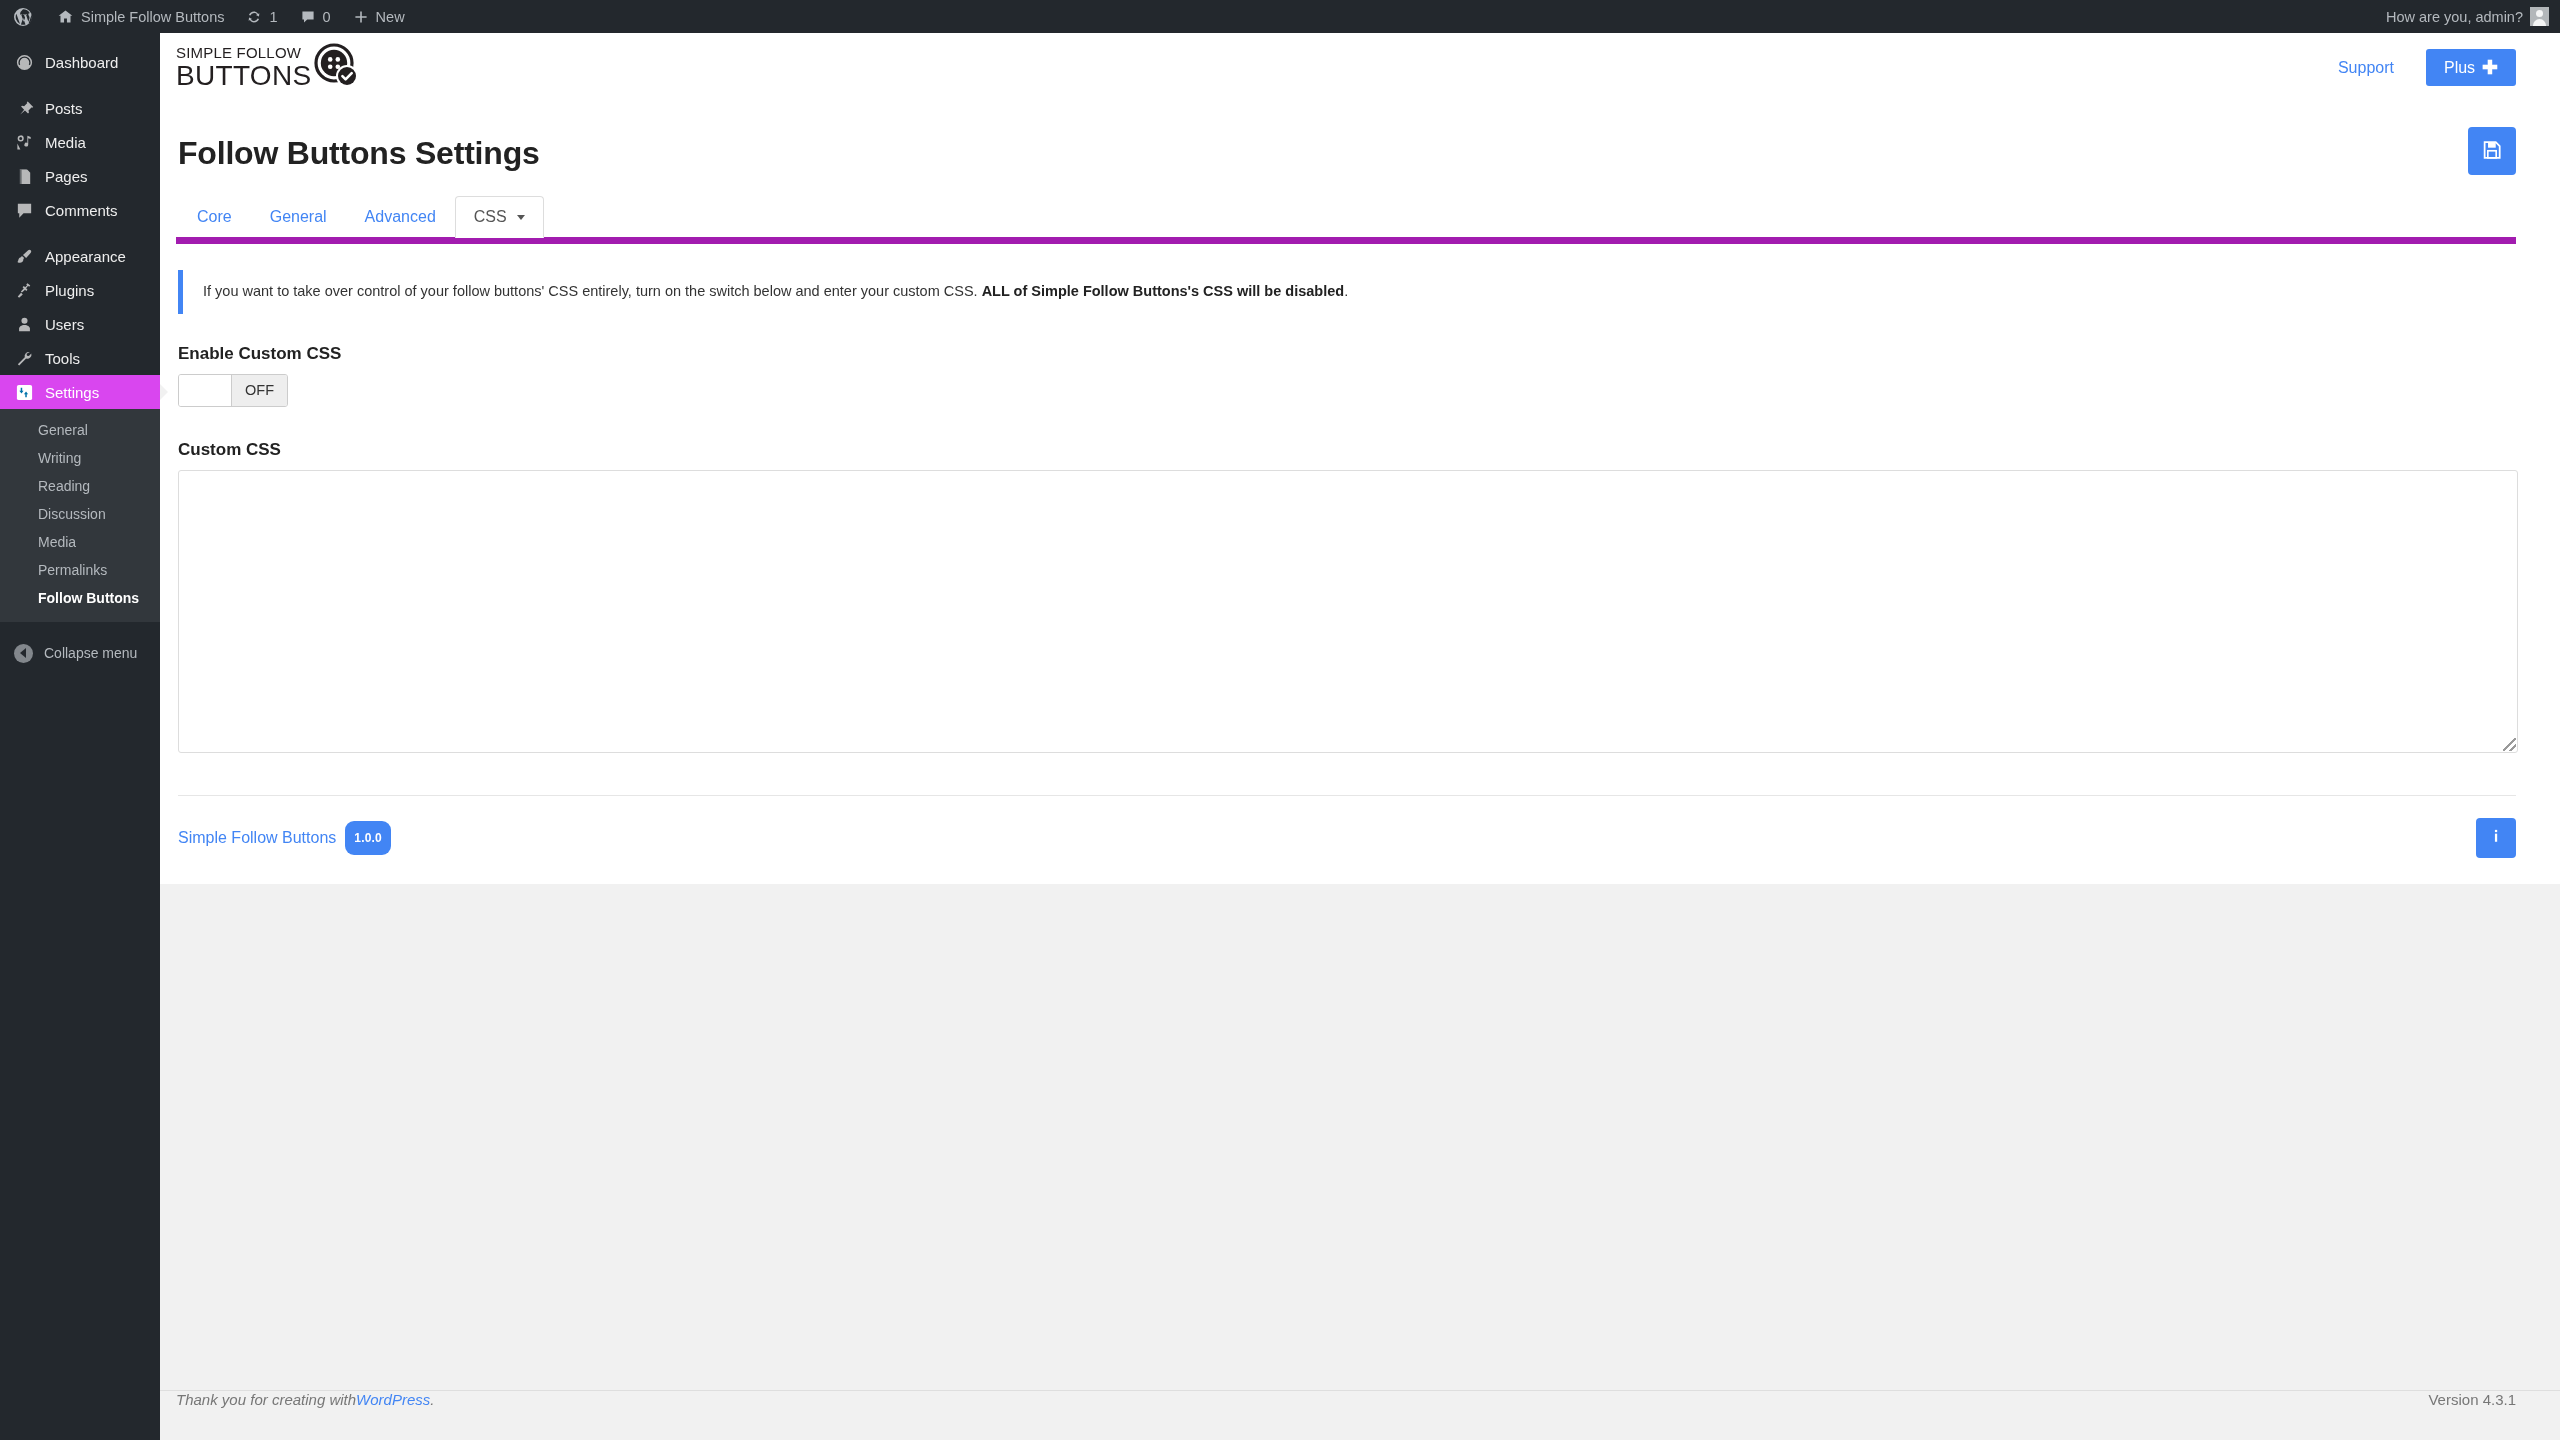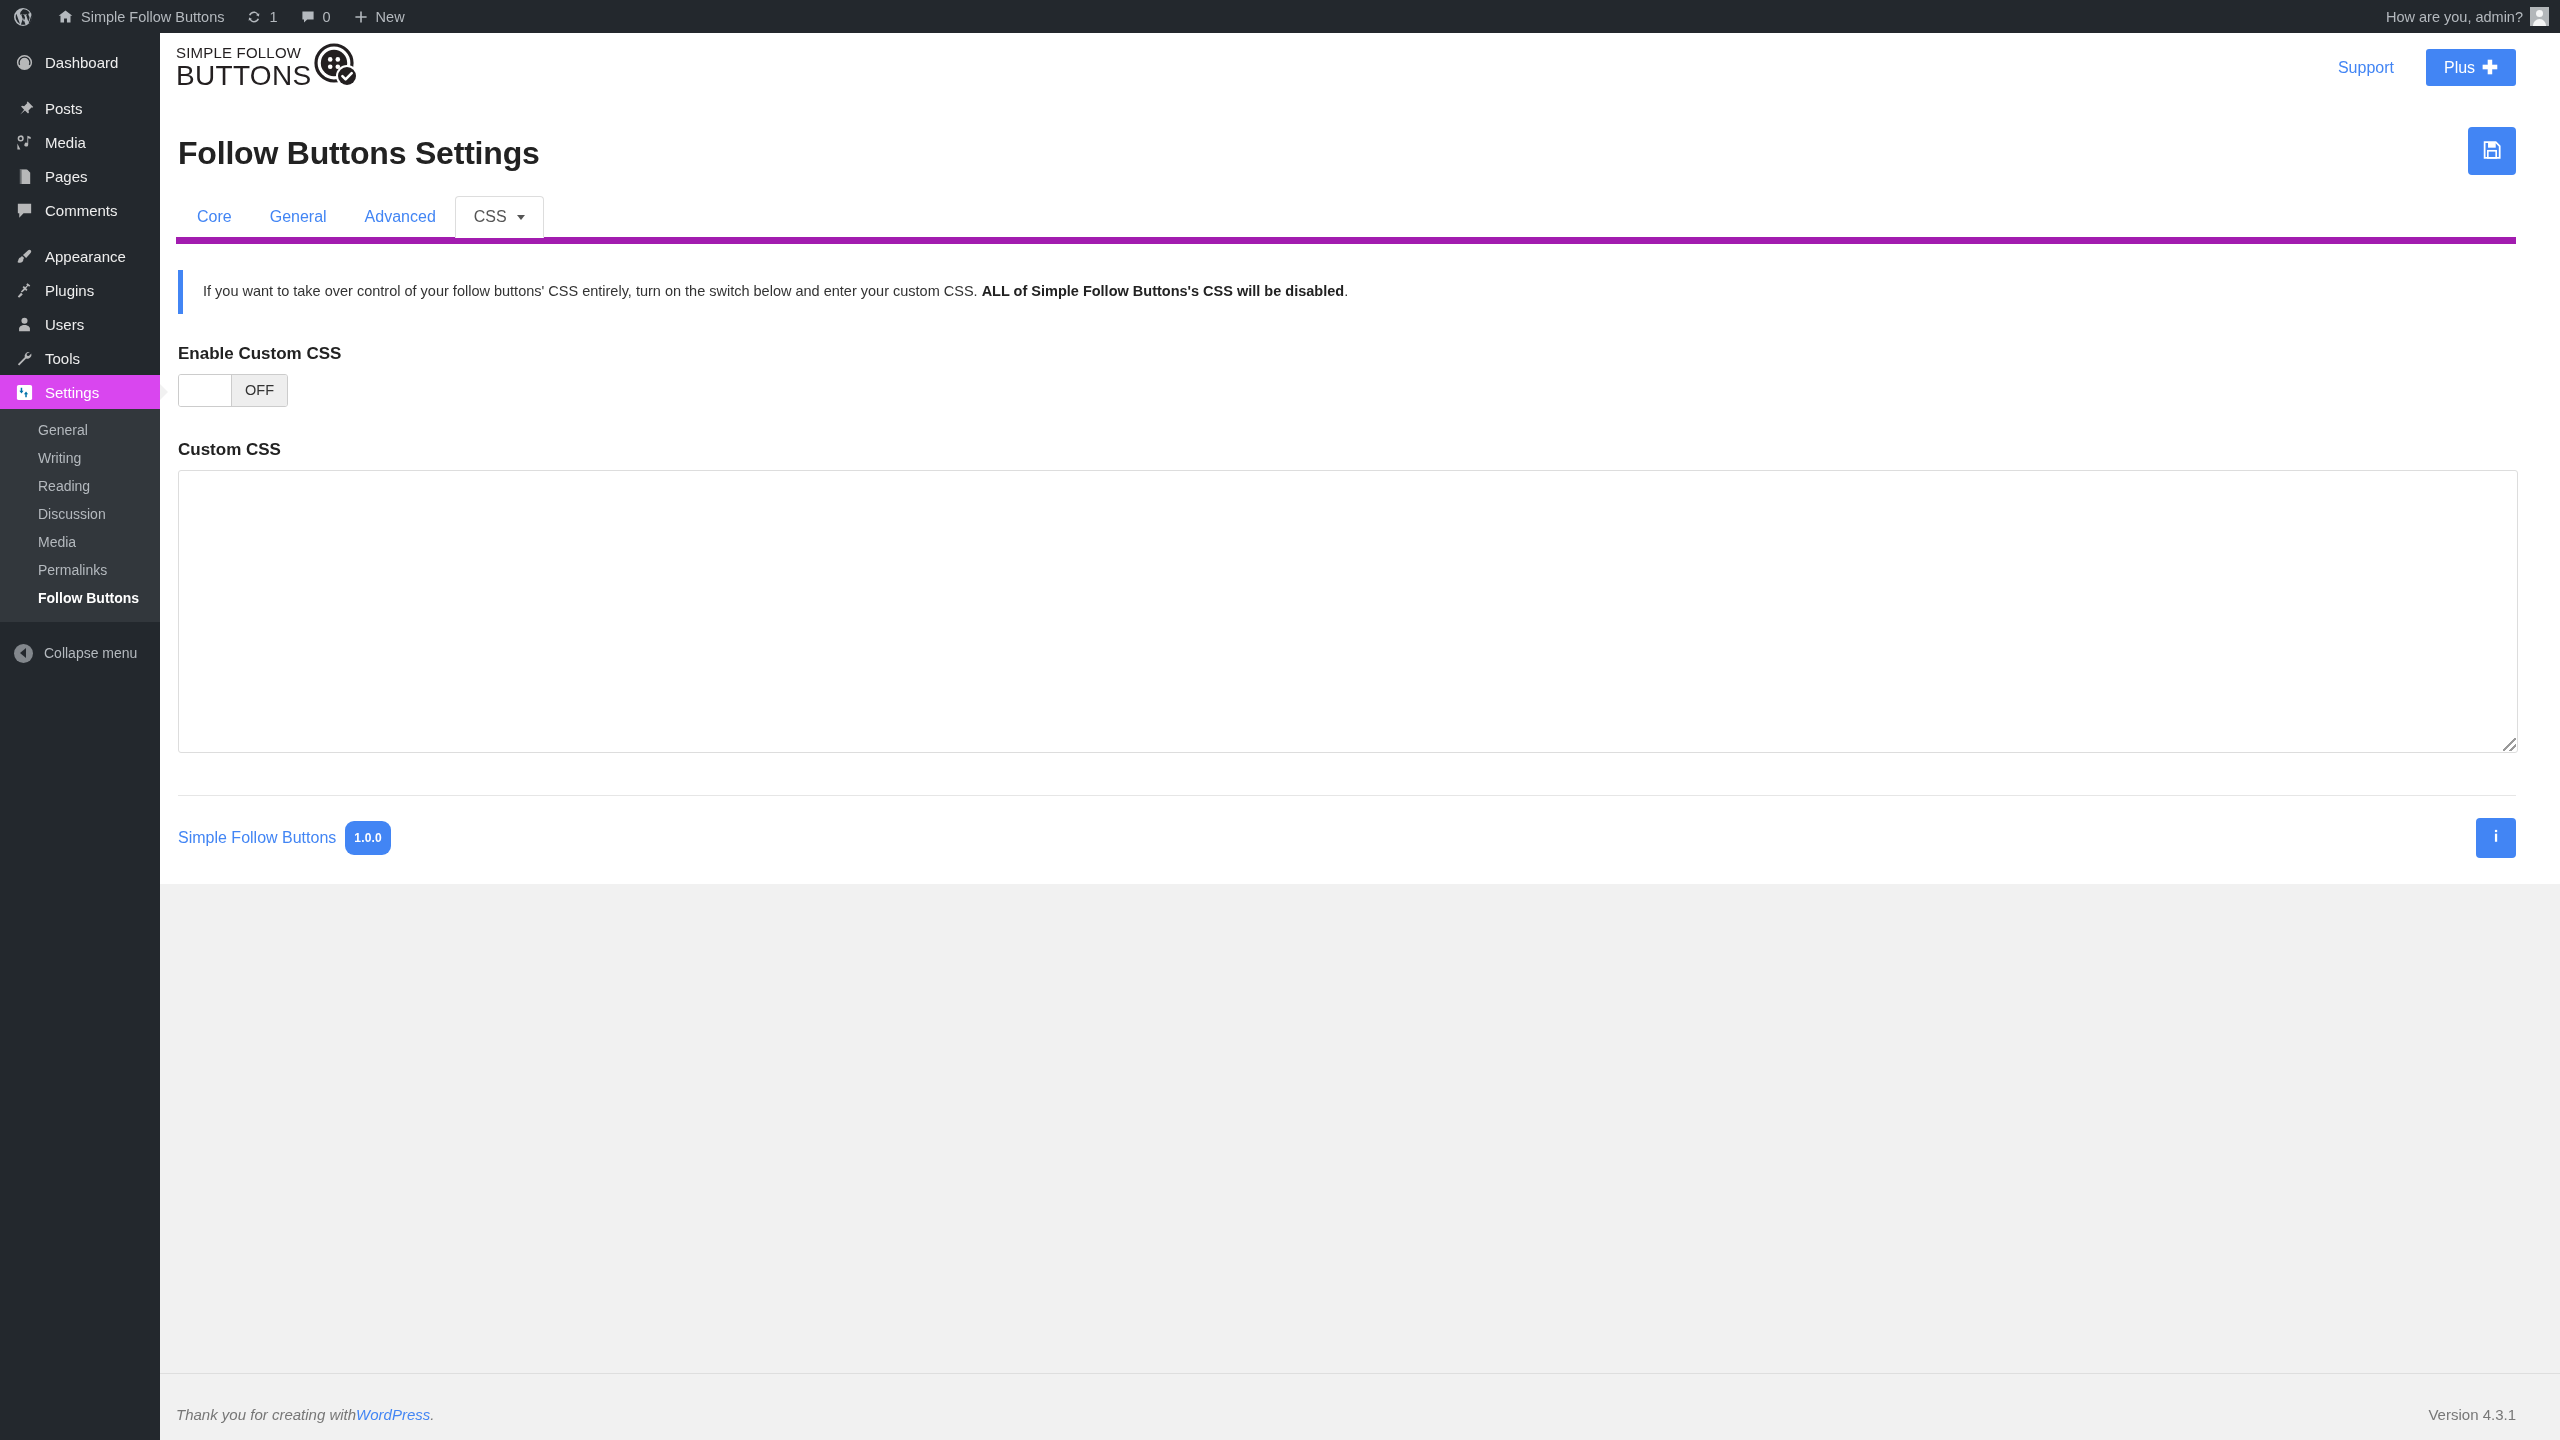--- a/index.html
+++ b/index.html
@@ -227,23 +227,23 @@
     color: #fff;
   }
   .save-btn {
     position: absolute; right: 44px; top: 24px;
     width: 48px; height: 48px; border-radius: 4px;
   }
   .info-btn { margin-left: auto; }
 
   
   #wpfooter {
-    position: absolute; left: 0; bottom: 17px;
+    position: absolute; left: 0; bottom: 0;
     width: 2400px; height: 50px;
-    display: flex; align-items: flex-end;
+    display: flex; align-items: flex-start;
     padding: 0 44px 0 16px;
     font-size: 15px; color: #777;
     border-top: 1px solid #dedede;
     background: #f1f1f1;
   }
   #wpfooter .thanks { font-style: italic; }
   #wpfooter a { color: #4285f4; text-decoration: none; cursor: pointer; font-style: italic;}
   #wpfooter .ver { margin-left: auto; }
 </style>
 </head>

